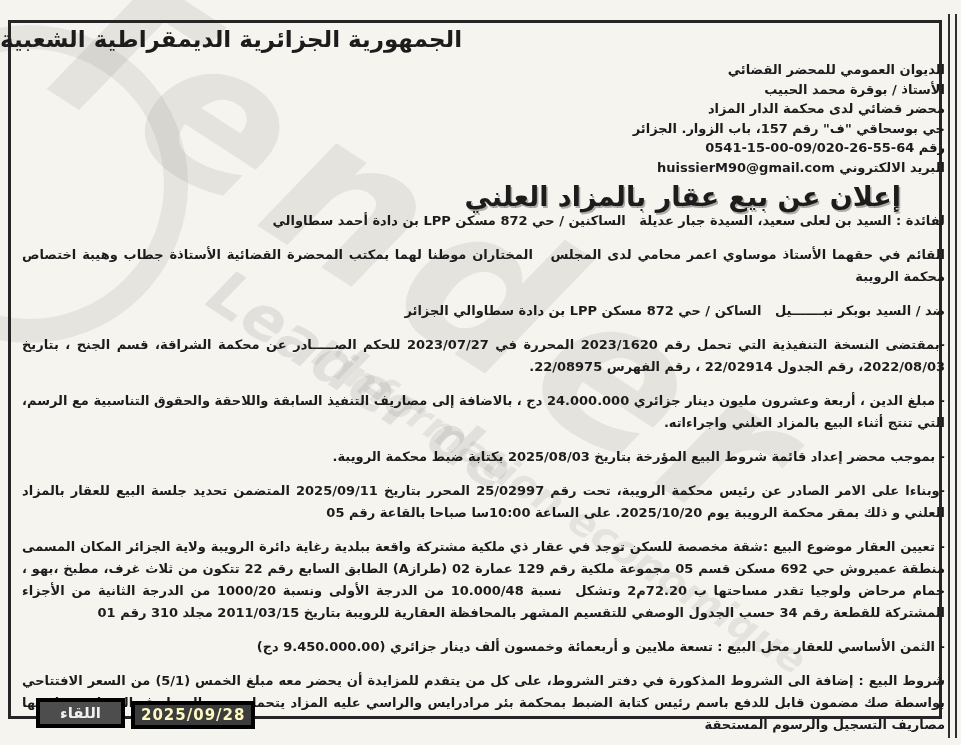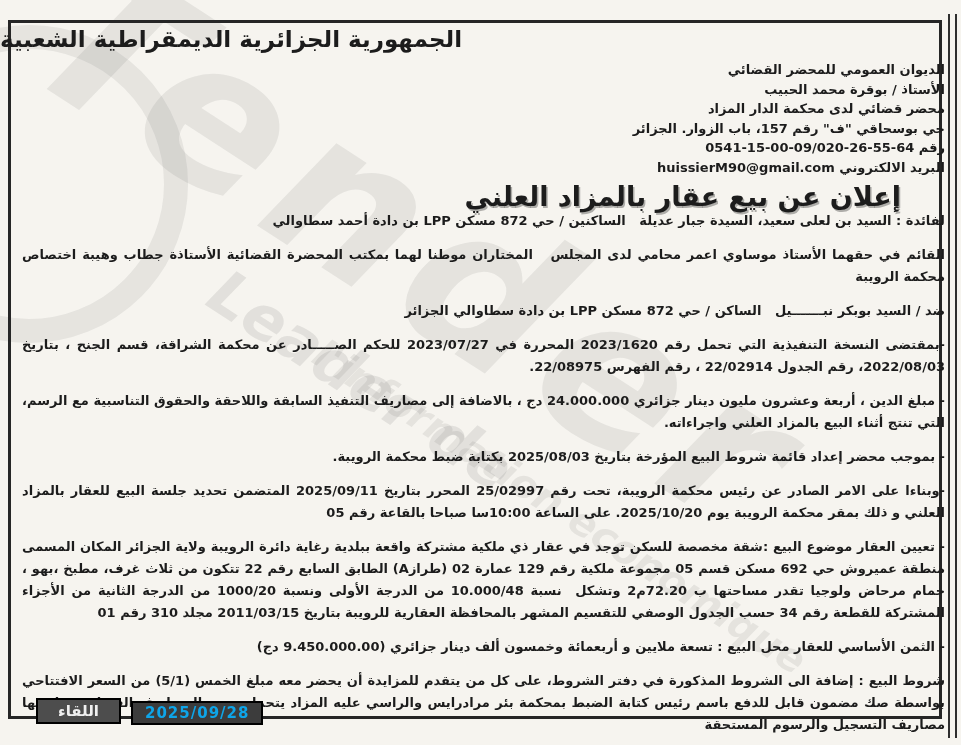--- a/index.html
+++ b/index.html
@@ -33,25 +33,25 @@
     direction:rtl;text-align:right;font-size:13px;font-weight:bold;line-height:19.5px;}
   .title{position:absolute;top:164px;left:0;width:840px;margin:17px;z-index:2;
     text-align:right;font-size:27px;font-weight:bold;
     text-shadow:1.5px 1.5px 0 rgba(40,40,40,.35);padding-left:44px;}
   
   .body{position:absolute;top:198px;right:16px;left:22px;z-index:2;
     direction:rtl;text-align:justify;font-size:13px;font-weight:bold;line-height:22px;}
   .body p{margin:12px 0 3px 0;}
   .ltr{direction:ltr;unicode-bidi:embed;display:inline-block;}
   
-  .badge{position:absolute;z-index:3;font-weight:bold;border:2px solid #000000;}
+  .badge{position:absolute;z-index:3;font-weight:bold;border:4px solid #000000;}
   .badge-meeting{left:36px;top:698px;background:#4d4d4d;color:#f0f0f0;
     padding:2px 20px;font-size:15px;}
-  .badge-date{left:131px;top:701px;background:#3c3c3c;color:#0ea5e9;
-    padding:1px 12px;font-size:15px;letter-spacing:1px;direction:ltr;}
+  .badge-date{left:131px;top:701px;background:#3c3c3c;color:#fef9c3;
+    padding:1px 6px;font-size:15px;letter-spacing:1px;direction:ltr;}
 </style>
 </head>
 <body>
 
 <div class="page">
 
   <div class="wm-arc"></div>
   <div class="watermark wm-brand">Tender</div>
   <div class="watermark wm-tag1">Leader de</div>
   <div class="watermark wm-tag2">l'information économique</div>

